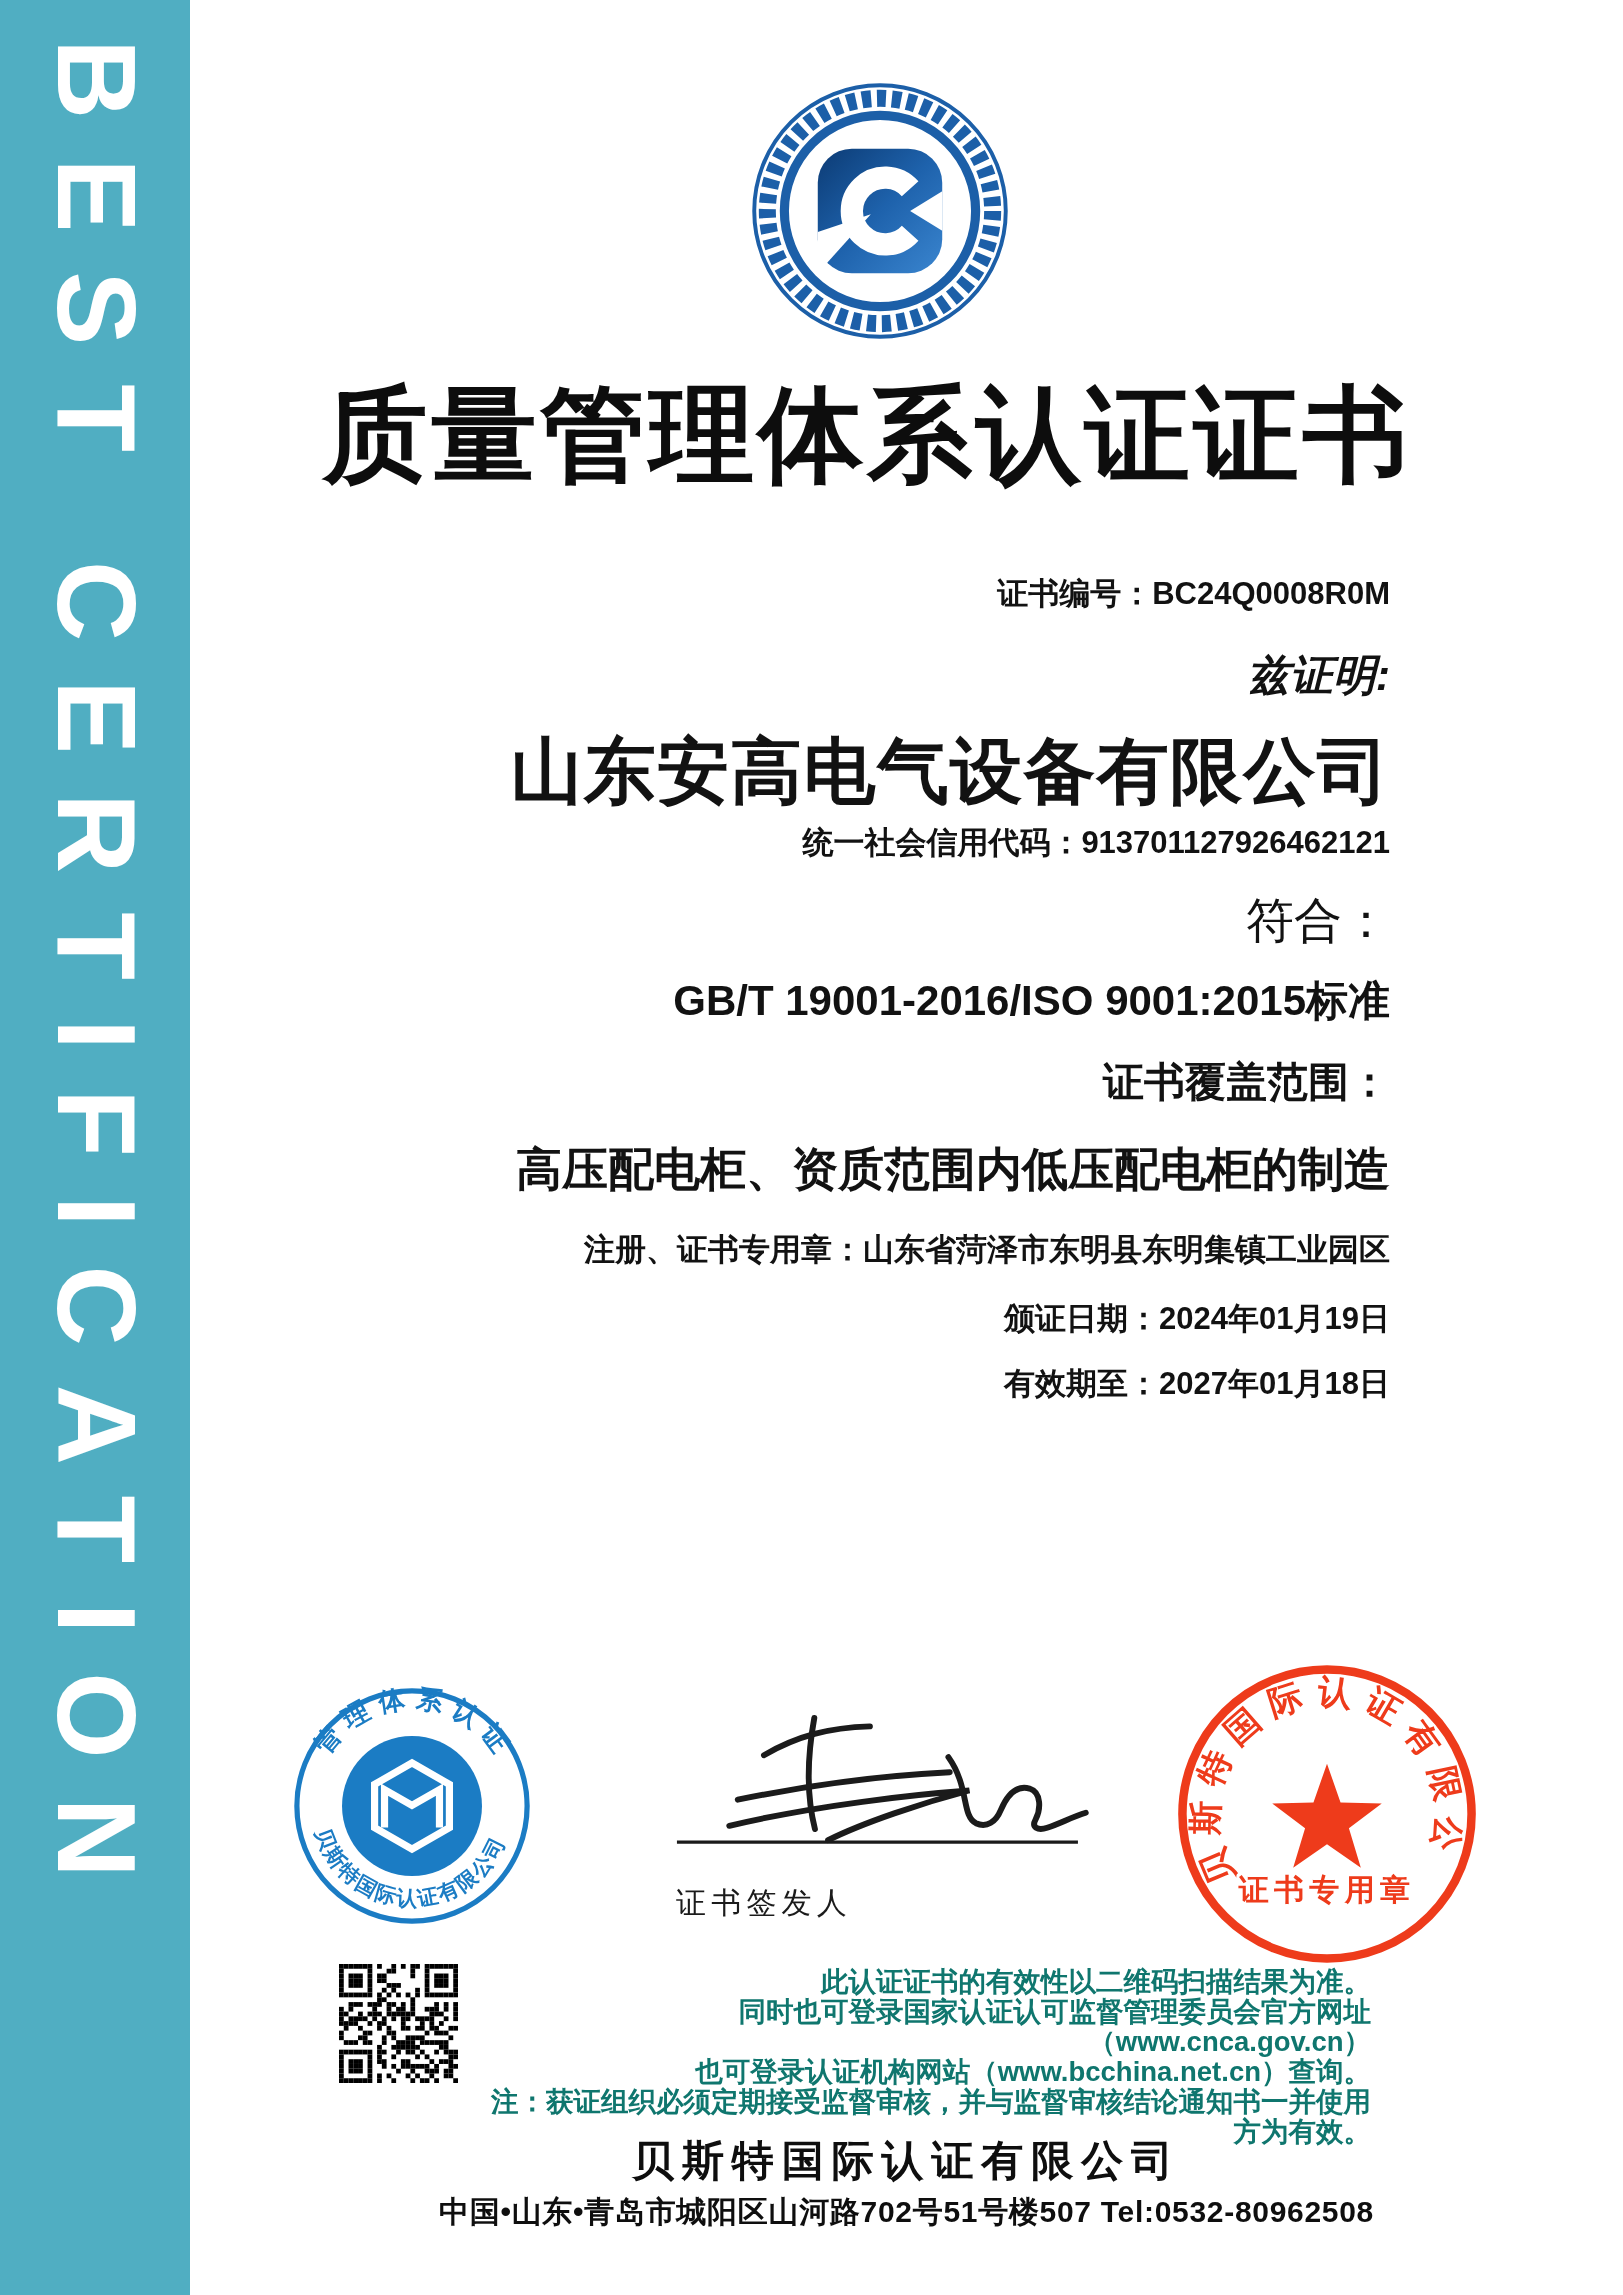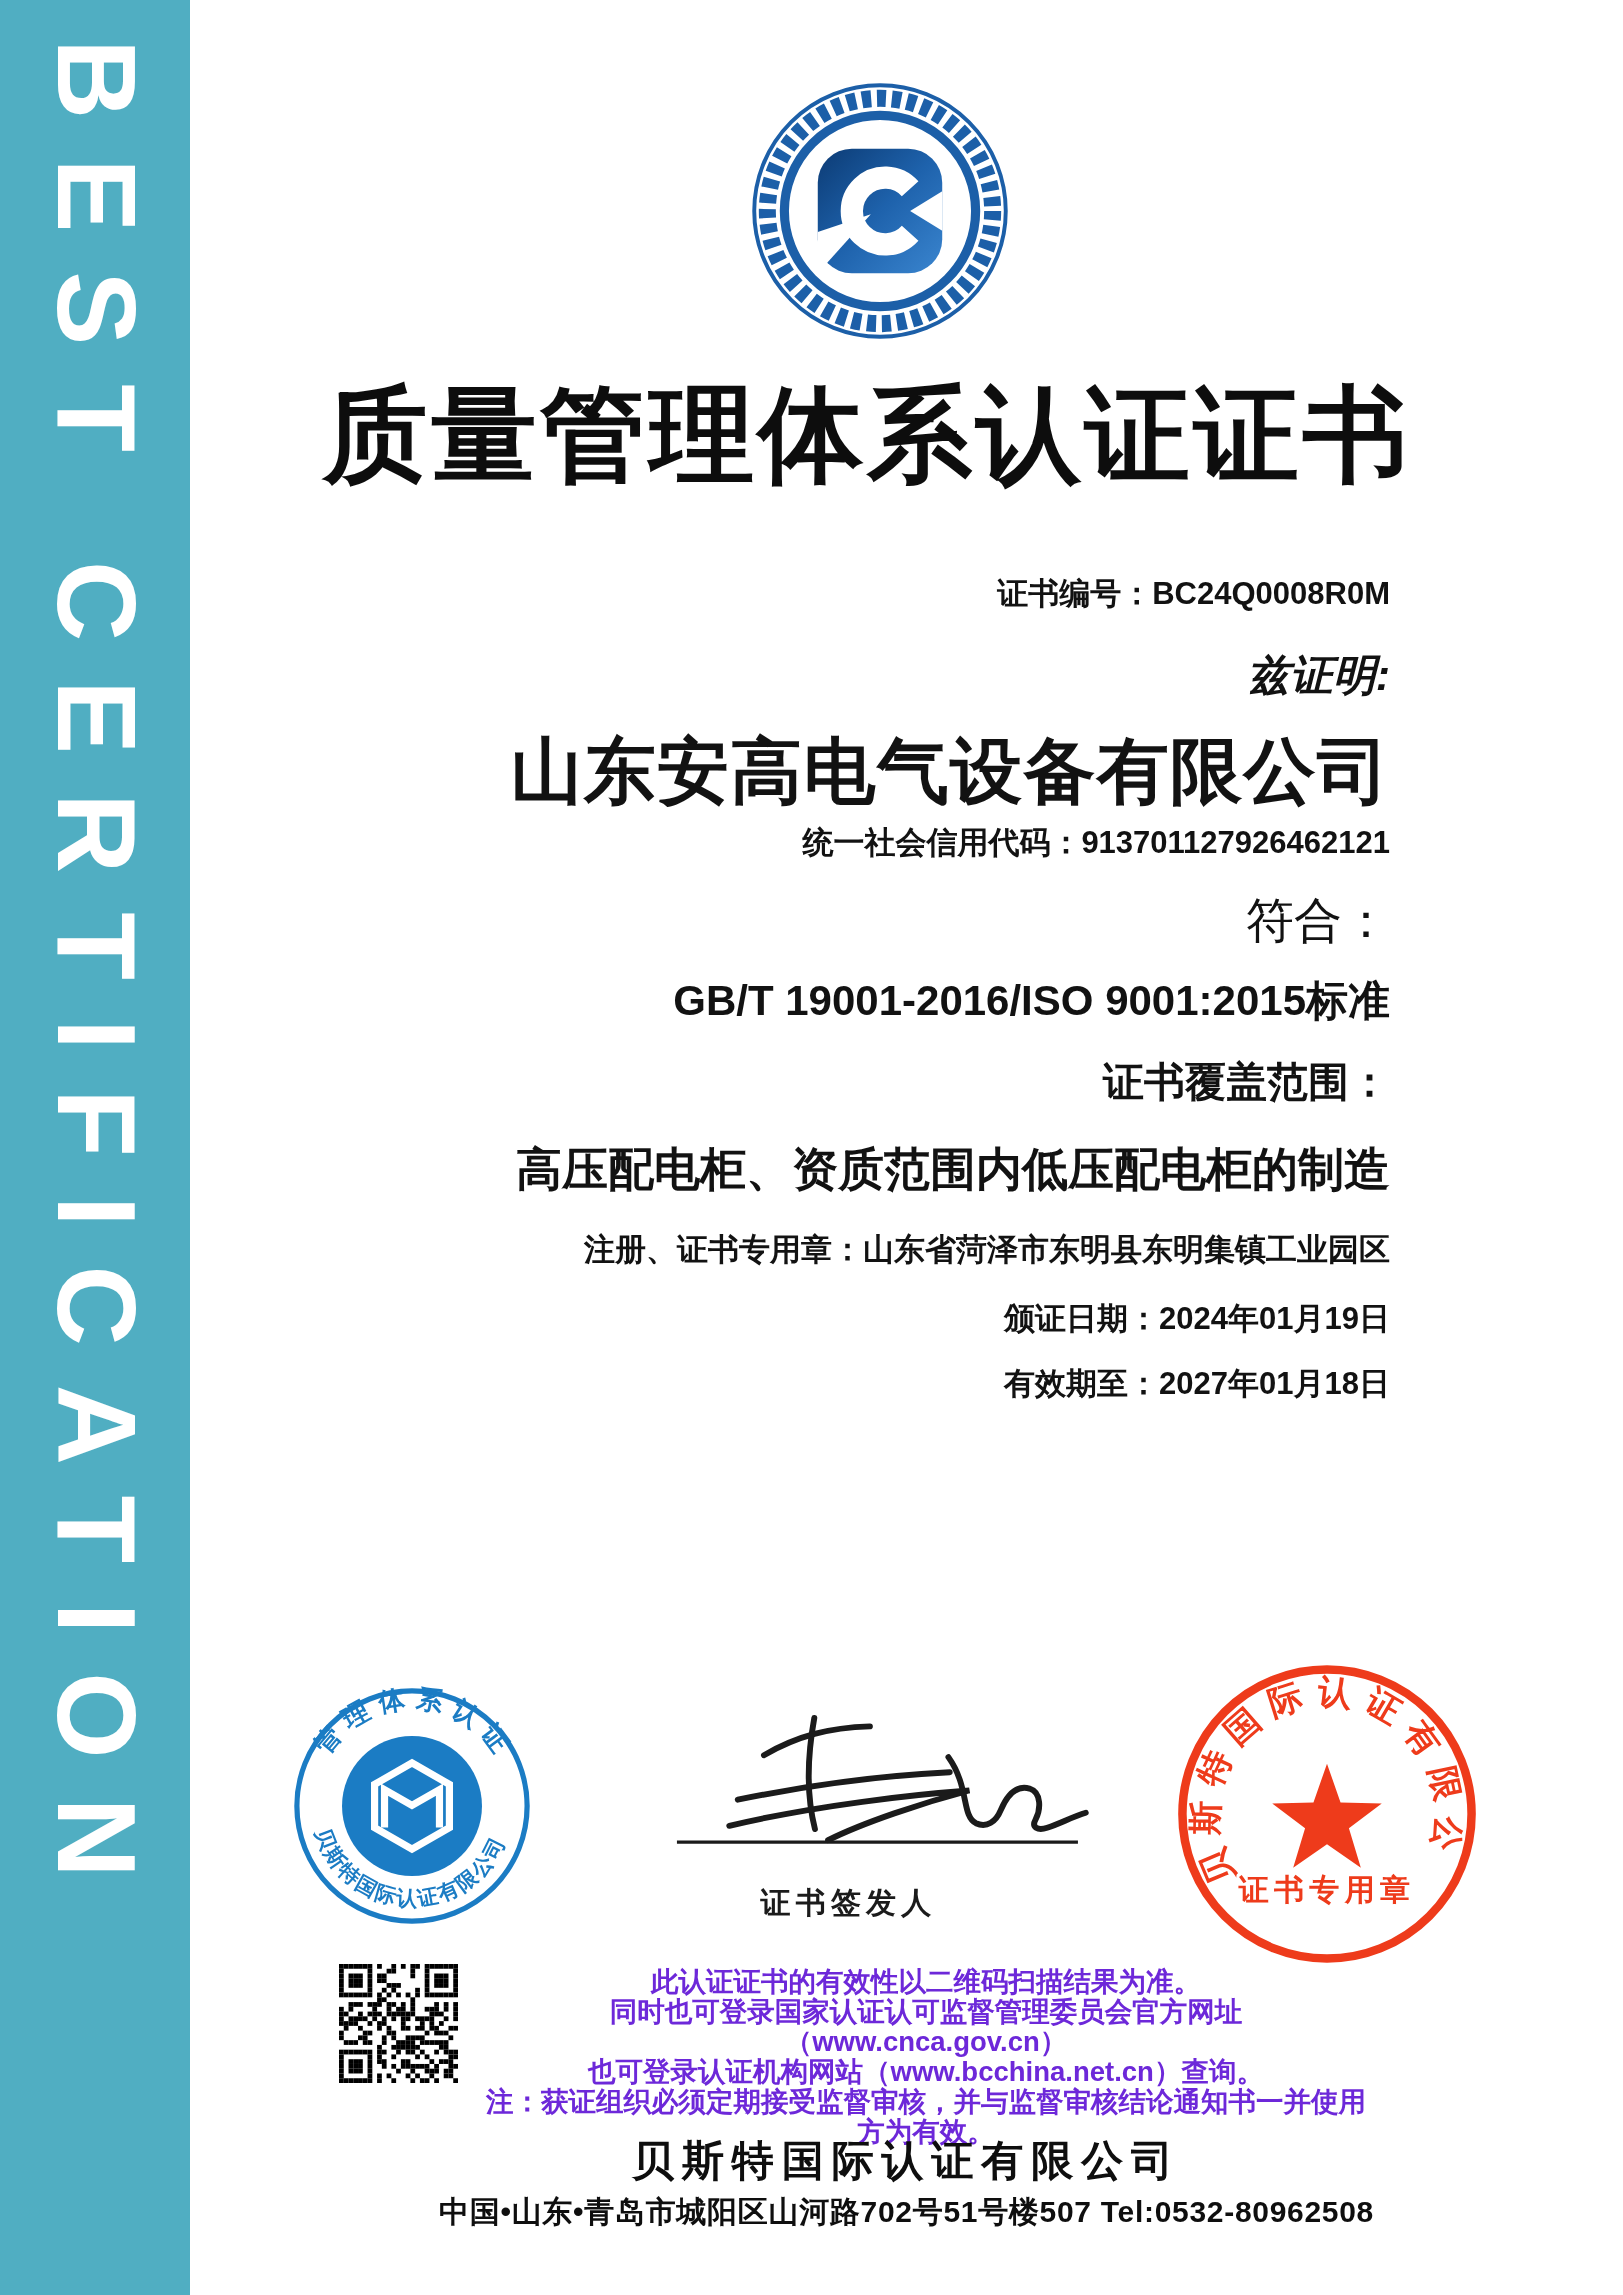--- a/index.html
+++ b/index.html
@@ -27,27 +27,27 @@
   .l-standard{top:977px;font-size:42px;font-weight:700;}
   .l-scopelabel{top:1059px;font-size:41px;font-weight:700;}
   .l-scope{top:1143px;font-size:46px;font-weight:700;}
   .l-address{top:1232px;font-size:31px;font-weight:700;}
   .l-issue{top:1301px;font-size:31px;font-weight:700;}
   .l-valid{top:1366px;font-size:31px;font-weight:700;}
 
   
   .seal-blue{left:291px;top:1685px;width:242px;height:242px;}
   .sig-wrap{left:667px;top:1695px;width:432px;height:157px;}
-  .sig-label{left:652px;top:1883px;width:393px;text-align:center;font-size:30px;
-        font-weight:700;letter-spacing:5.2px;color:#1b1b1b;}
+  .sig-label{left:676px;top:1883px;width:393px;text-align:left;font-size:30px;
+        font-weight:400;letter-spacing:5.2px;color:#1b1b1b;}
   .stamp-red{left:1170px;top:1657px;width:314px;height:314px;}
 
   .qr{left:339px;top:1964px;width:119px;height:119px;}
   .notes{left:481px;top:1967px;width:890px;font-size:27.5px;font-weight:600;
-        line-height:30px;color:#6d28d9;text-align:center;}
+        line-height:30px;color:#0f766e;text-align:right;}
   .footer-co{left:190px;right:0;top:2133px;text-align:center;font-size:42px;
         font-weight:700;letter-spacing:7.9px;color:#0e0e0e;white-space:nowrap;}
   .footer-addr{left:190px;right:0;top:2192px;text-align:center;font-size:30px;
         font-weight:700;letter-spacing:0.7px;color:#0e0e0e;white-space:nowrap;}
 </style>
 </head>
 <body>
 
 <div class="page">
 

